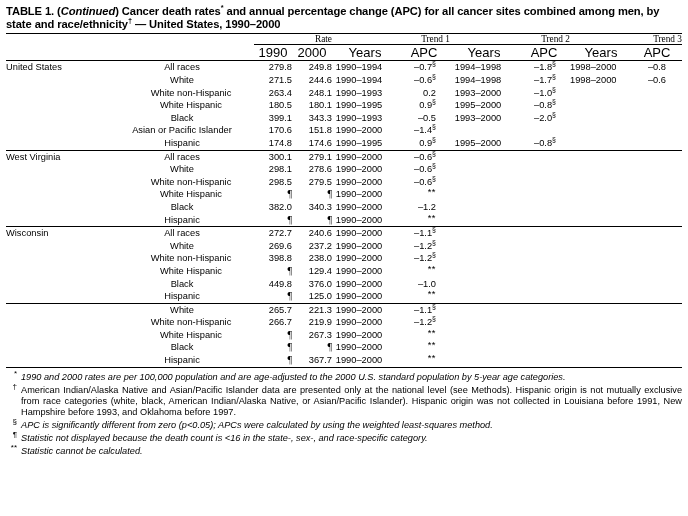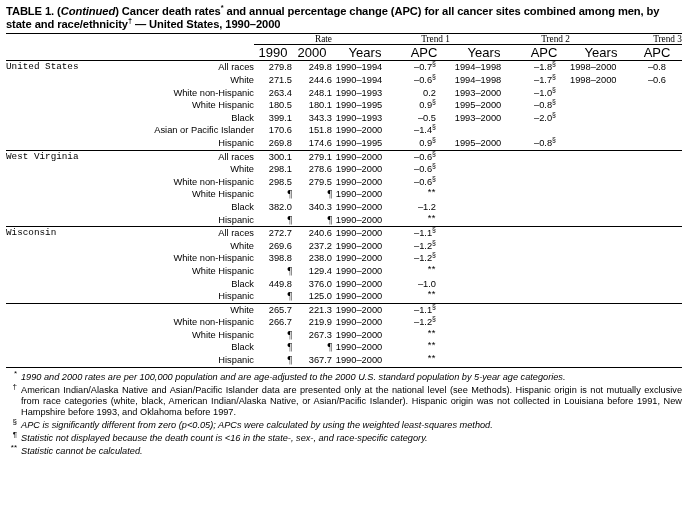--- a/index.html
+++ b/index.html
@@ -71,22 +71,22 @@
     border-bottom: 0.9px solid #000;
   }
   .sub-head td {
     text-align: center;
     font-size: 13px;
     padding: 1px 0 2px 0;
   }
 
   tr.data td { height: 12.6px; line-height: 12.6px; }
 
-  td.state   { text-align: left; padding-left: 1px; white-space: nowrap; font-family: Liberation Mono, monospace; }
-  td.race    { text-align: right; white-space: nowrap; }
+  td.state   { text-align: left; padding-left: 1px; white-space: nowrap; }
+  td.race    { text-align: center; white-space: nowrap; }
   td.race.ind1 { padding-left: 4px; }
   td.race.ind2 { padding-left: 22px; }
   td.num     { text-align: right; padding-right: 5px; white-space: nowrap; }
   td.num.apc { padding-right: 14px; }
   td.num.yrs { text-align: center; padding-right: 12px; }
   td.num.yrs3 { padding-right: 18px; }
   td.num.apc3 { padding-right: 16px; }
 
   sup.fn { font-size: 7px; vertical-align: super; line-height: 0; }
   span.pil { font-family: "Liberation Serif", serif; font-size: 10px; }
@@ -236,21 +236,21 @@
           <td class="num yrs">1990–2000</td>
           <td class="num apc">–1.4<sup class="fn">§</sup></td>
           <td class="num yrs"></td>
           <td class="num apc"></td>
           <td class="num yrs3"></td>
           <td class="num apc3"></td>
         </tr>
         <tr class="data">
           <td class="state"></td>
           <td class="race ind1">Hispanic</td>
-          <td class="num">269.8</td>
+          <td class="num">174.8</td>
           <td class="num">174.6</td>
           <td class="num yrs">1990–1995</td>
           <td class="num apc">0.9<sup class="fn">§</sup></td>
           <td class="num yrs">1995–2000</td>
           <td class="num apc">–0.8<sup class="fn">§</sup></td>
           <td class="num yrs3"></td>
           <td class="num apc3"></td>
         </tr>
         <tr class="sep">
           <td colspan="10"></td>

